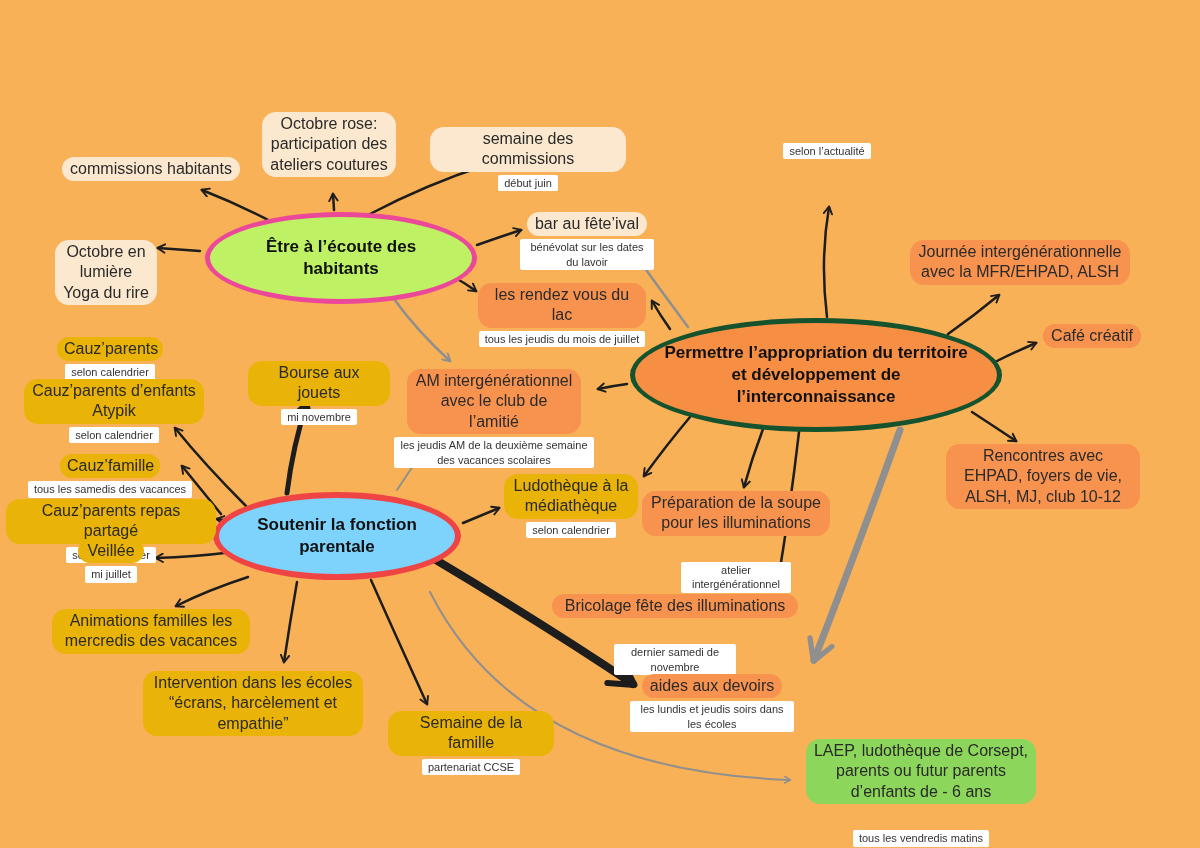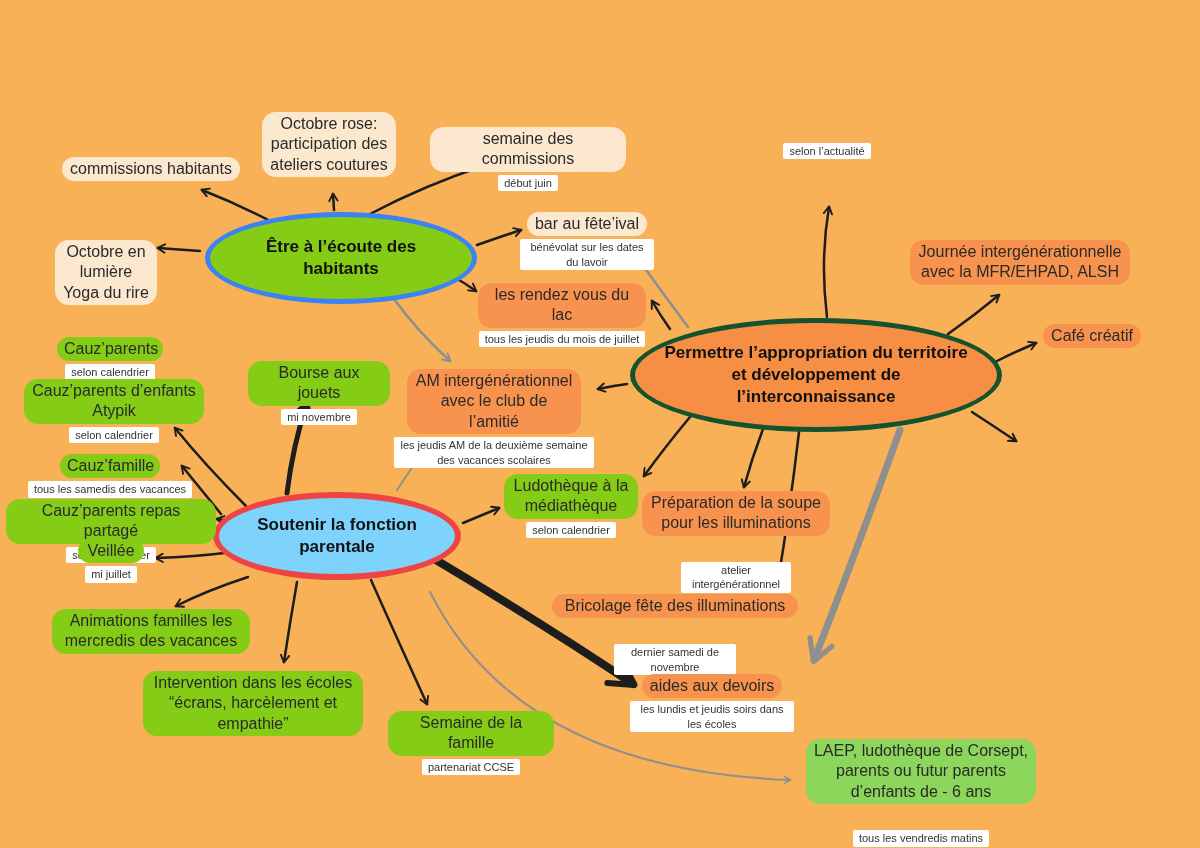--- a/index.html
+++ b/index.html
@@ -10,35 +10,35 @@
     background:#F8B156;
   }
   svg.arrows{position:absolute;left:0;top:0;z-index:1;}
   .node{position:absolute;z-index:2;display:flex;flex-direction:column;align-items:center;}
   .node .label{
     font-size:16px;line-height:1.28;color:#2a2a2a;text-align:center;
     padding:2px 7px;border-radius:14px;width:100%;box-sizing:border-box;
   }
   .cream .label{background:#FBE8CF;}
   .orange .label{background:#F7934E;}
-  .yellow .label{background:#84cc16;}
+  .yellow .label{background:#eab308;}
   .green  .label{background:#8CD65B;}
   .sub{
     margin-top:3px;background:#FFFFFF;color:#333;font-size:11px;line-height:1.3;
     padding:1px 6px;border-radius:2px;text-align:center;white-space:nowrap;
   }
   .sub.wrap{white-space:normal;}
   .sub.gap{margin-top:26px;}
   .ellipse{
     position:absolute;z-index:2;border-radius:50%;
     display:flex;align-items:center;justify-content:center;
     font-weight:bold;font-size:17px;color:#111;text-align:center;line-height:1.3;
     padding:0 20px;box-sizing:border-box;
   }
-  .ellipse.e-cream{background:#84cc16;border:5px solid #3b82f6;}
+  .ellipse.e-cream{background:#bef264;border:5px solid #ec4899;}
   .ellipse.e-orange{background:#F68E44;border:5px solid #14532d;}
   .ellipse.e-yellow{background:#7dd3fc;border:6px solid #ef4444;}
 </style>
 </head>
 <body>
 
 <div class="canvas">
 
   <svg class="arrows" width="1200" height="848" viewBox="0 0 1200 848">
     <defs>
@@ -123,20 +123,23 @@
   </div>
   <div class="node orange" style="left:670px;top:140px;width:314px">
     <div class="sub">selon l’actualité</div>
   </div>
   <div class="node orange" style="left:910px;top:240px;width:220px">
     <div class="label">Journée intergénérationnelle avec la MFR/EHPAD, ALSH</div>
   </div>
   <div class="node orange" style="left:1043px;top:324px;width:98px">
     <div class="label">Café créatif</div>
   </div>
+  <div class="node orange" style="left:946px;top:444px;width:194px">
+    <div class="label">Rencontres avec EHPAD, foyers de vie, ALSH, MJ, club 10-12</div>
+  </div>
   <div class="node orange" style="left:642px;top:491px;width:188px">
     <div class="label">Préparation de la soupe pour les illuminations</div>
     <div class="sub wrap gap" style="width:98px">atelier intergénérationnel</div>
   </div>
   <div class="node orange" style="left:552px;top:594px;width:246px">
     <div class="label">Bricolage fête des illuminations</div>
     <div class="sub wrap gap" style="width:110px">dernier samedi de novembre</div>
   </div>
   <div class="node orange" style="left:642px;top:674px;width:140px">
     <div class="label">aides aux devoirs</div>

